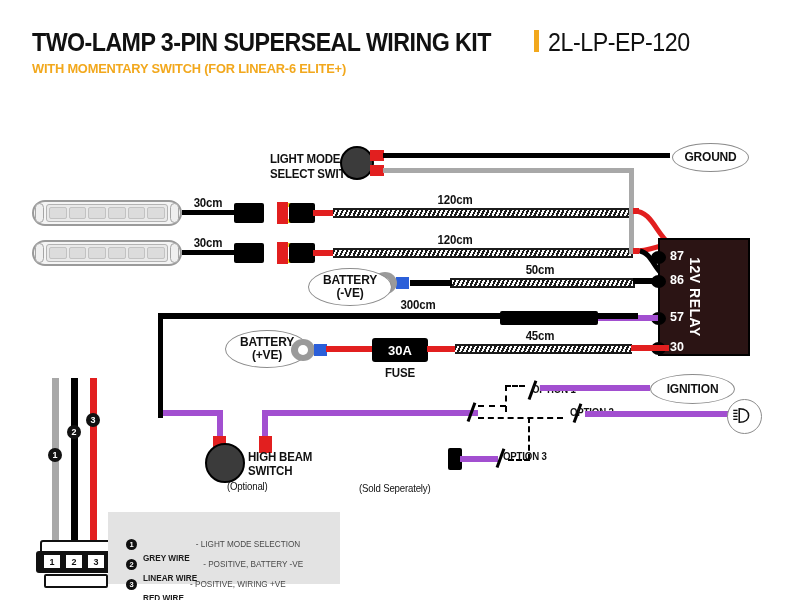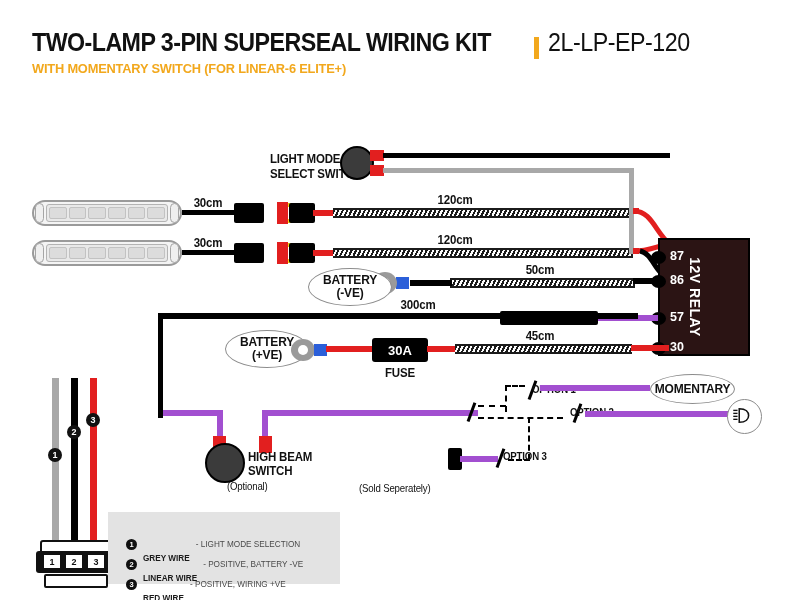--- a/index.html
+++ b/index.html
@@ -3,21 +3,21 @@
 <meta charset="utf-8">
 <style>
   html,body{margin:0;padding:0;background:#fff;}
   body{width:800px;height:600px;overflow:hidden;
        font-family:"Liberation Sans", sans-serif;color:#111;position:relative;}
   .stage{position:absolute;inset:0;width:800px;height:600px;}
   .abs{position:absolute;}
 
   
   #header{left:32px;top:28px;}
-  #title-row{display:flex;align-items:flex-end;gap:9px;white-space:nowrap;}
+  #title-row{display:flex;align-items:flex-start;gap:9px;white-space:nowrap;}
   .t-main{font-size:25px;font-weight:700;letter-spacing:-0.6px;
           transform:scaleX(.93);transform-origin:left center;}
   .t-bar{display:inline-block;width:5px;height:22px;background:#f2a81d;
          position:relative;top:2px;}
   .t-part{font-size:25px;font-weight:400;letter-spacing:-0.5px;
           transform:scaleX(.93);transform-origin:left center;}
   #subtitle{margin-top:4px;font-size:13.5px;font-weight:700;color:#f2a81d;
             letter-spacing:-0.2px;transform:scaleX(.95);transform-origin:left center;}
 
   
@@ -186,20 +186,23 @@
   <div class="lbl c" style="left:455px;top:193px;">120cm</div>
   <div class="lbl c" style="left:455px;top:233px;">120cm</div>
 
   <div class="lbl" style="left:270px;top:152px;">LIGHT MODE</div>
   <div class="lbl" style="left:270px;top:167px;">SELECT SWITCH</div>
   <div class="sw" style="left:340px;top:146px;width:34px;height:34px;"></div>
   <div class="conn-red" style="left:370px;top:150px;width:14px;height:11px;"></div>
   <div class="conn-red" style="left:370px;top:165px;width:14px;height:11px;"></div>
 
   <div class="w w-blk" style="left:383px;top:153px;width:287px;height:5px;"></div>
+  <div class="oval" style="left:672px;top:143px;width:75px;height:27px;">
+    <span>GROUND</span>
+  </div>
 
   <div class="w w-gry" style="left:383px;top:168px;width:251px;height:5px;"></div>
   <div class="w w-gry" style="left:629px;top:168px;width:5px;height:86px;"></div>
 
   <div class="w w-red" style="left:633px;top:208px;width:6px;height:6px;"></div>
   <div class="w w-red" style="left:633px;top:248px;width:6px;height:6px;"></div>
   <svg class="abs" style="left:630px;top:200px;width:45px;height:80px;overflow:visible;">
     <path d="M4,11 C22,11 26,34 40,44" stroke="#e21f1f" stroke-width="5" fill="none"></path>
     <path d="M4,51 C20,51 26,46 40,44" stroke="#e21f1f" stroke-width="5" fill="none"></path>
     <path d="M10,51 C24,54 24,74 40,78" stroke="#000" stroke-width="5" fill="none"></path>
@@ -287,21 +290,21 @@
   <div class="slash" style="left:576px;top:403px;height:20px;"></div>
   <div class="slash" style="left:499px;top:448px;height:20px;"></div>
   <div class="slash" style="left:470px;top:402px;height:20px;"></div>
 
   <div class="lbl lbl-sm" style="left:532px;top:383px;">OPTION 1</div>
   <div class="lbl lbl-sm" style="left:570px;top:406px;">OPTION 2</div>
   <div class="lbl lbl-sm" style="left:503px;top:450px;">OPTION 3</div>
 
   <div class="w w-pur" style="left:540px;top:385px;width:110px;height:6px;"></div>
   <div class="oval" style="left:650px;top:374px;width:83px;height:28px;">
-    <span>MOMENTARY</span>
+    <span>IGNITION</span>
   </div>
 
   <div class="w w-pur" style="left:585px;top:411px;width:145px;height:6px;"></div>
   <div id="headlamp">
     <svg viewBox="0 0 34 34" width="29" height="29" style="margin:1px;">
       <path d="M12 9 C20 9 23 13 23 17 C23 21 20 25 12 25 Z" fill="none" stroke="#111" stroke-width="1.8"></path>
       <line x1="5" y1="11" x2="10" y2="11" stroke="#111" stroke-width="1.6"></line>
       <line x1="5" y1="14.5" x2="10" y2="14.5" stroke="#111" stroke-width="1.6"></line>
       <line x1="5" y1="18" x2="10" y2="18" stroke="#111" stroke-width="1.6"></line>
       <line x1="5" y1="21.5" x2="10" y2="21.5" stroke="#111" stroke-width="1.6"></line>

